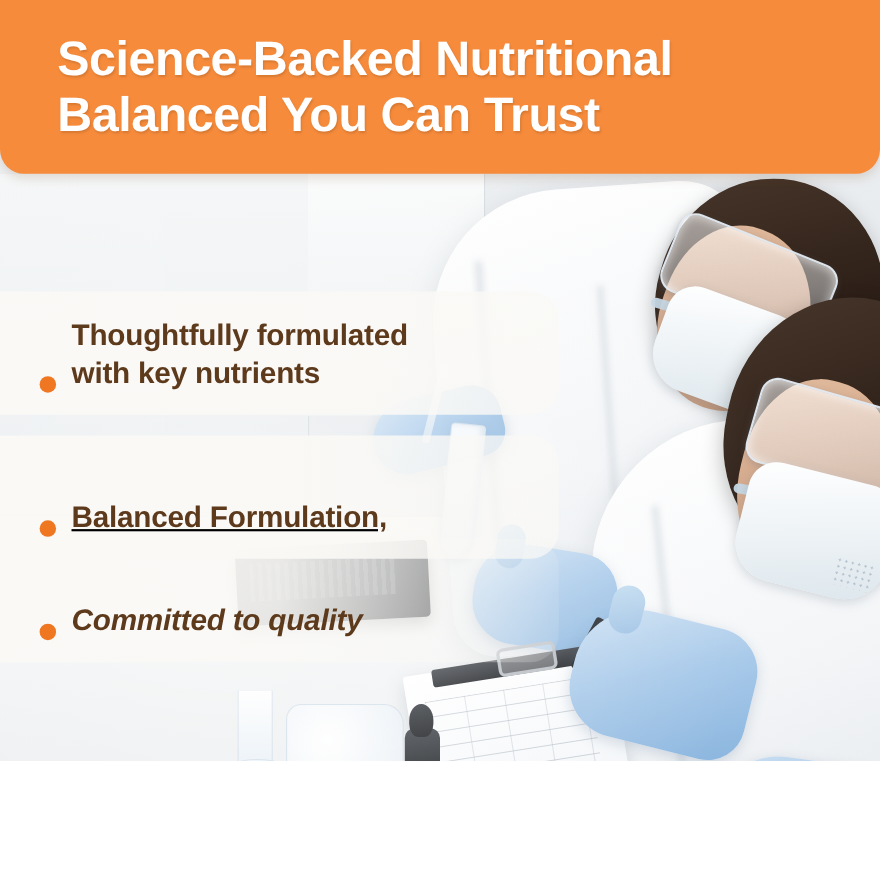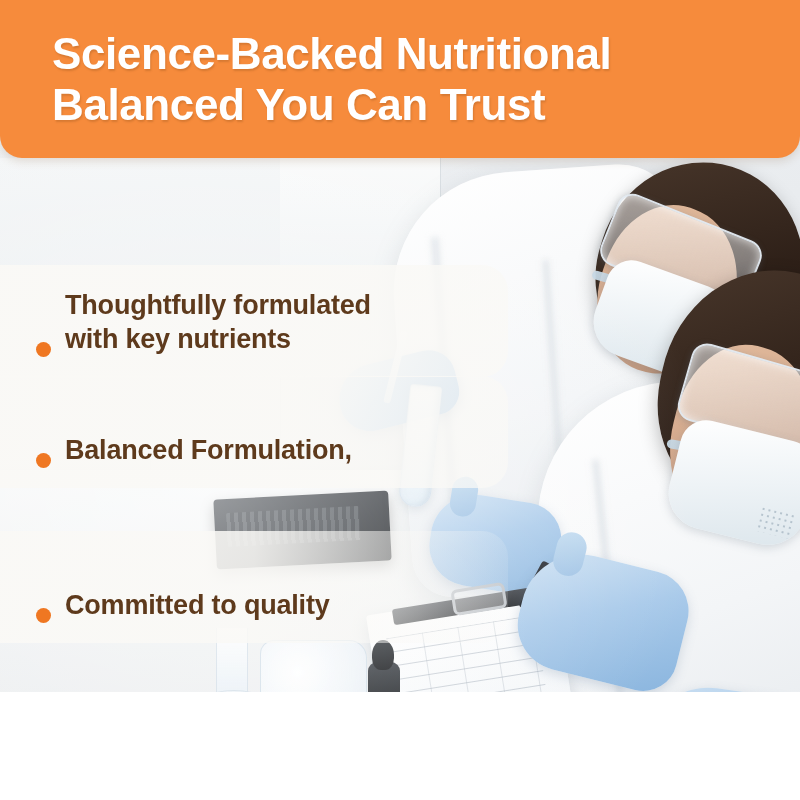--- a/index.html
+++ b/index.html
@@ -357,26 +357,28 @@
     gap: 14px;
     padding: 20px 26px 20px 36px;
     box-sizing: border-box;
     border-radius: 0 26px 26px 0;
   }
   .card-1 {
     top: 265px; height: 112px;
     background: linear-gradient(90deg, rgba(250,249,246,.96) 0%, rgba(250,249,246,.93) 62%, rgba(250,249,246,.78) 100%);
   }
   .card-2 {
-    top: 376px; height: 112px;
+    top: 396px; height: 112px;
     background: linear-gradient(90deg, rgba(250,249,246,.96) 0%, rgba(250,249,246,.92) 58%, rgba(250,249,246,.70) 100%);
+    text-decoration: underline;
   }
   .card-3 {
-    top: 531px; height: 112px;
+    top: 490px; height: 112px;
     background: linear-gradient(90deg, rgba(250,249,246,.95) 0%, rgba(250,249,246,.85) 50%, rgba(250,249,246,.42) 82%, rgba(250,249,246,.12) 100%);
+    font-style: italic;
   }
   .bullet-dot {
     flex: 0 0 auto;
     width: 15px;
     height: 15px;
     border-radius: 50%;
     background: #ef7722;
     margin-top: 13px;
   }
   .feature-text {

